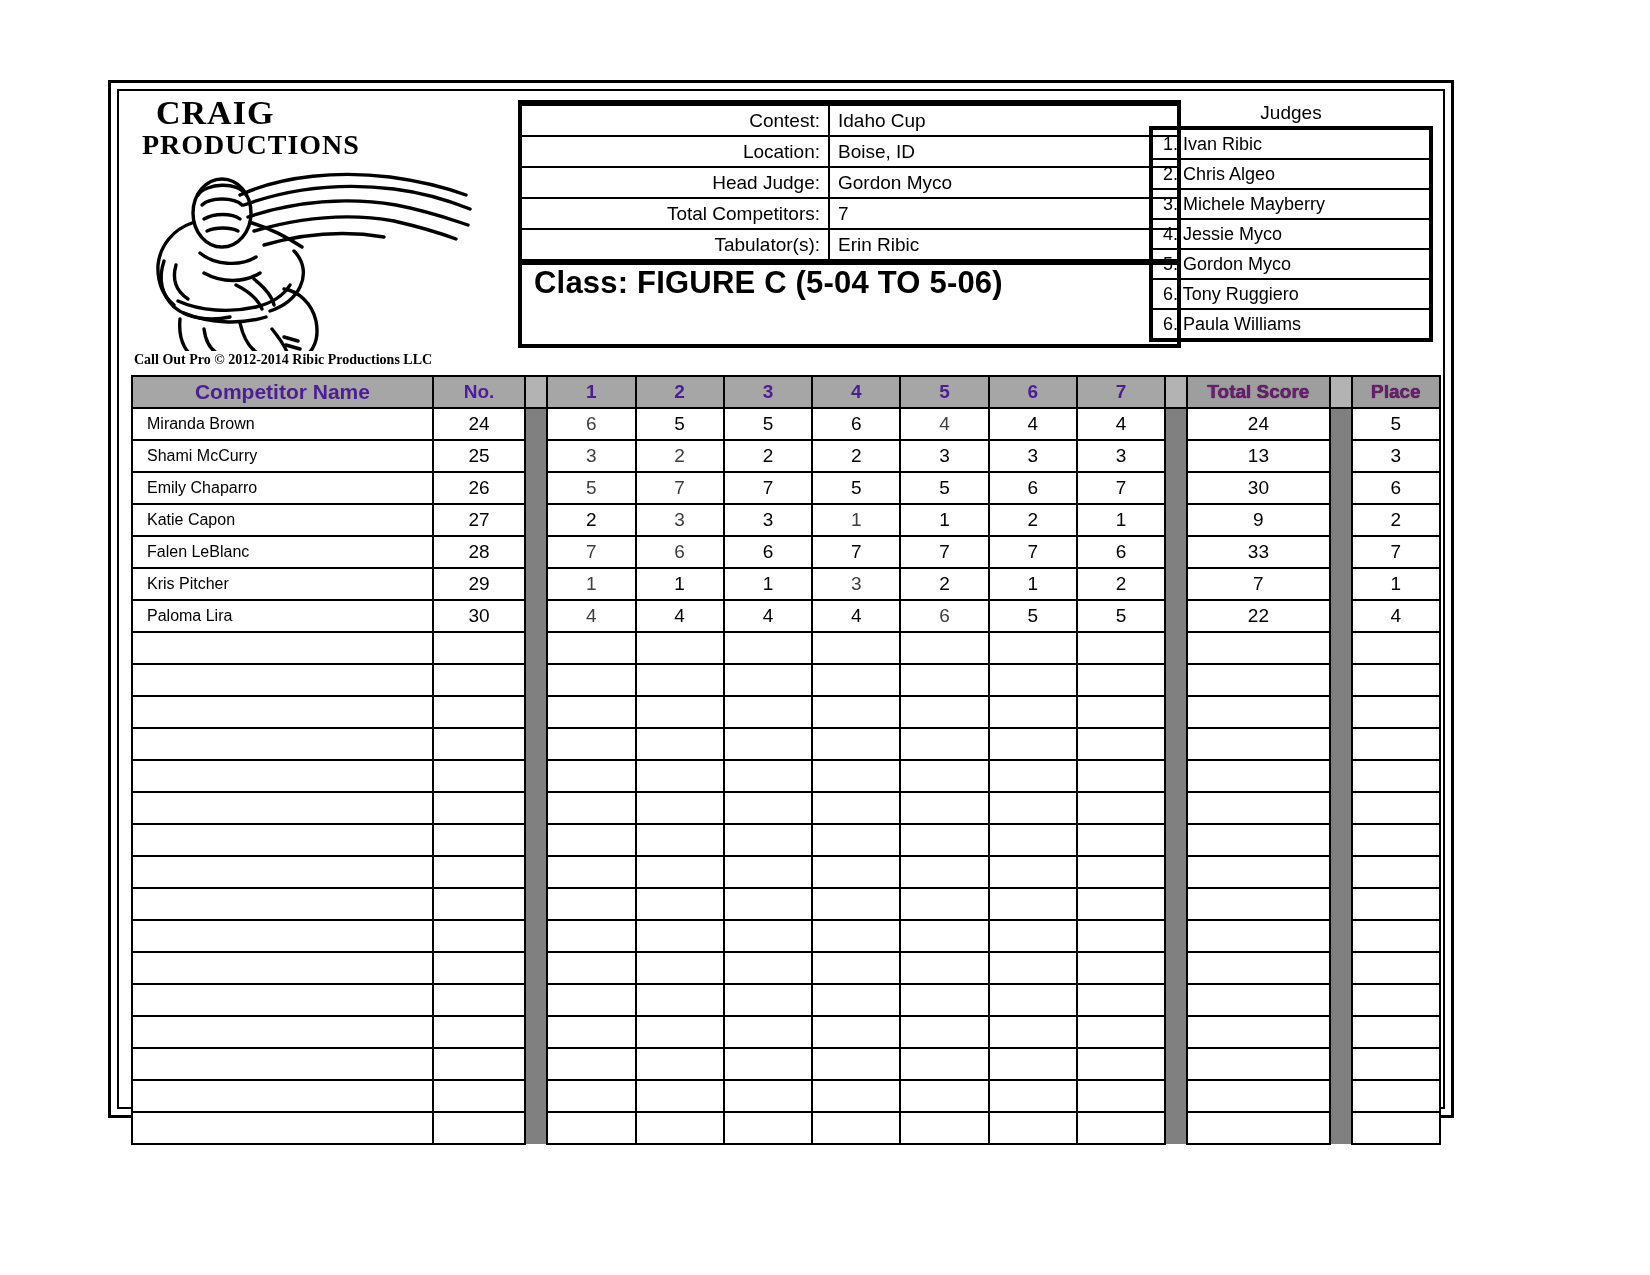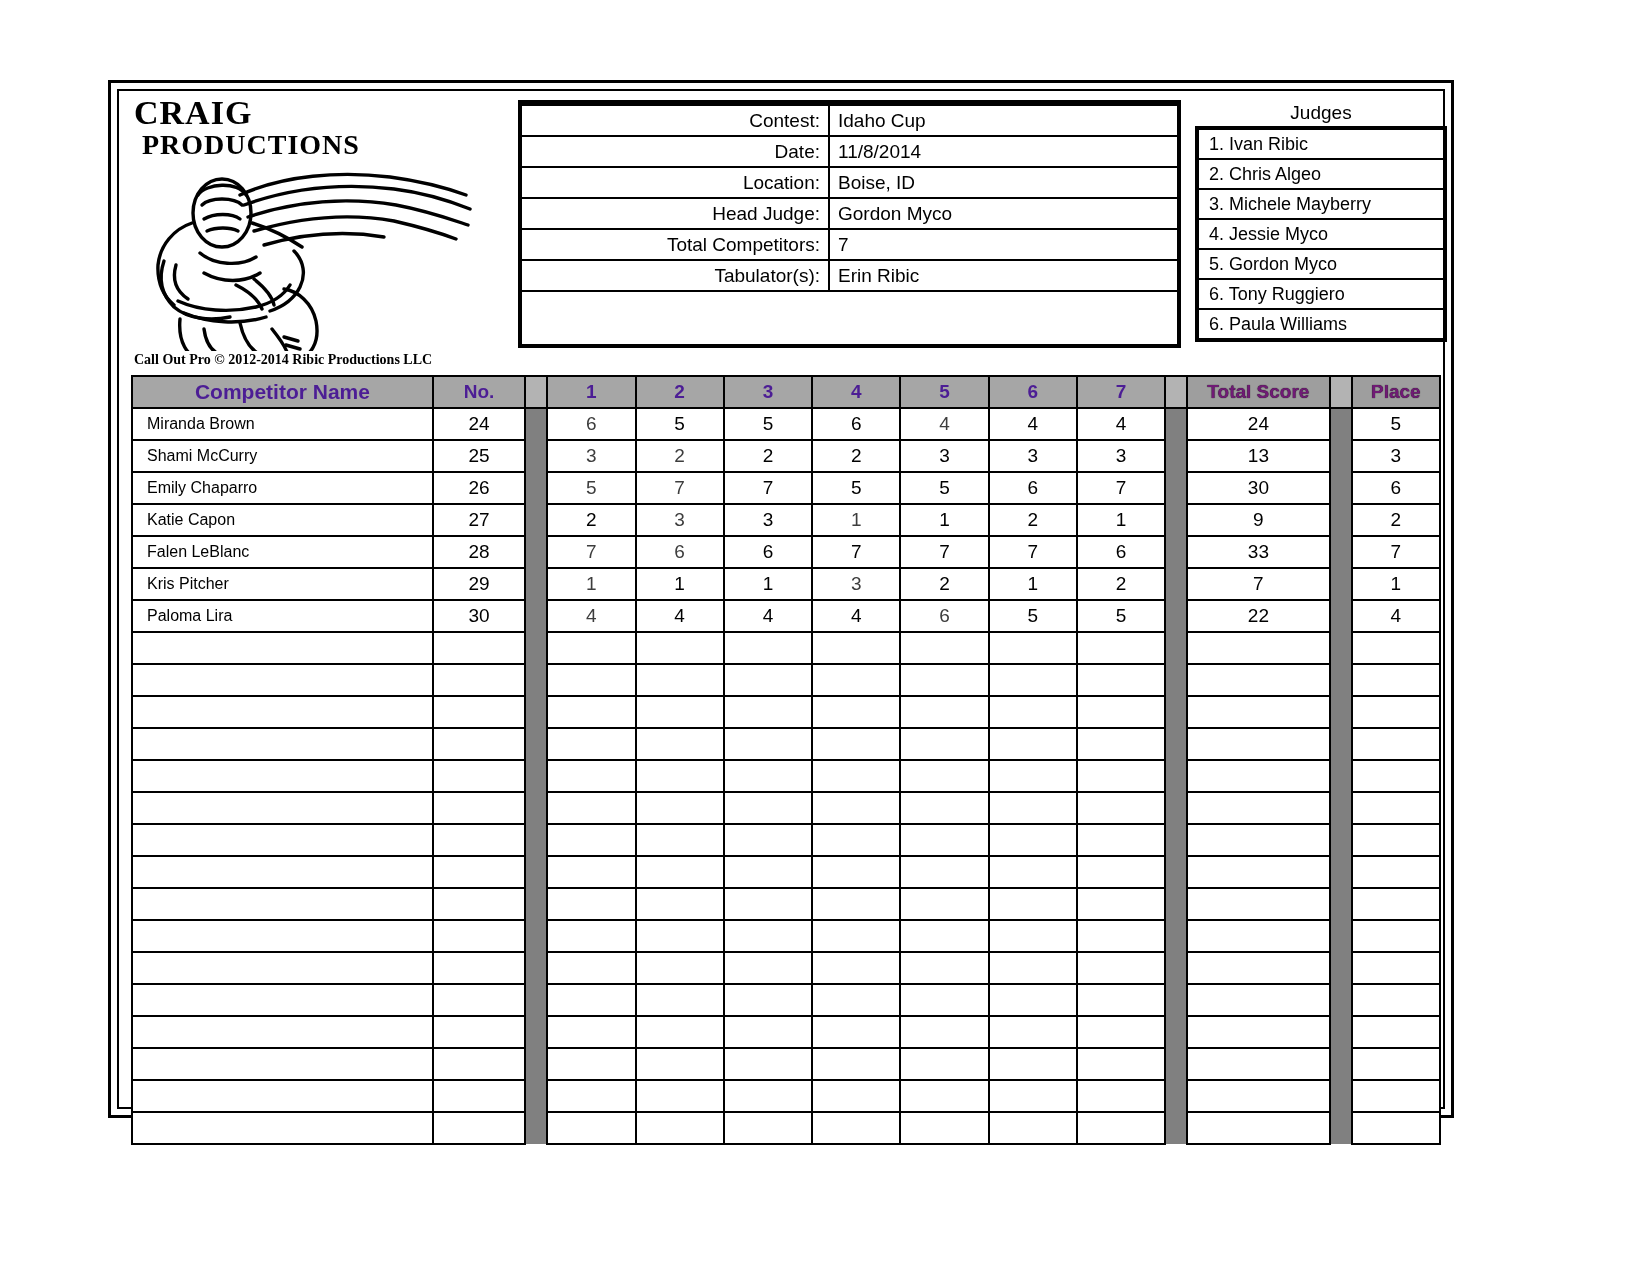--- a/index.html
+++ b/index.html
@@ -10,35 +10,35 @@
   
   .outer-frame{position:absolute;left:108px;top:80px;width:1340px;height:1032px;
     border:3px solid #000;background:#fff;}
   .outer-frame .inner-line{position:absolute;left:6px;top:6px;right:6px;bottom:6px;border:2px solid #000;}
 
   
   .header-zone{position:absolute;left:120px;top:92px;width:1316px;height:275px;}
 
   .logo-box{position:absolute;left:14px;top:4px;width:360px;height:270px;}
   .logo-title{font-family:"Liberation Serif",serif;font-weight:bold;line-height:1.02;}
-  .logo-l1{font-size:34px;letter-spacing:1px;}
+  .logo-l1{font-size:34px;letter-spacing:1px;margin-left:22px;}
   .logo-l2{font-size:28px;letter-spacing:1px;margin-left:8px;}
   .logo-art{margin-top:2px;margin-left:10px;}
 
   
   .contest-box{position:absolute;left:398px;top:8px;width:655px;height:240px;
     border:4px solid #000;background:#fff;}
   .contest-tbl{width:100%;border-collapse:collapse;table-layout:fixed;}
   .contest-tbl td{border:2px solid #000;height:29px;font-size:19px;padding:0 8px;}
   .contest-tbl td.lbl{text-align:right;width:290px;border-left:none;}
   .contest-tbl td.val{text-align:left;border-right:none;}
   .class-text{font-size:31px;font-weight:bold;letter-spacing:.2px;padding-left:12px;}
 
   
-  .judges-box{position:absolute;left:1075px;top:8px;width:252px;height:250px;}
+  .judges-box{position:absolute;left:1029px;top:8px;width:284px;height:250px;}
   .judges-title{text-align:center;font-size:19px;height:26px;line-height:26px;}
   .judges-tbl{width:100%;border-collapse:collapse;border:4px solid #000;table-layout:fixed;}
   .judges-tbl td{border:2px solid #000;border-left:none;border-right:none;height:26px;
     font-size:18px;padding-left:10px;white-space:nowrap;}
 
   .copyright{position:absolute;left:134px;top:352px;font-size:14px;font-weight:bold;
     font-family:"Liberation Serif",serif;}
 
   
   .grid-box{position:absolute;left:131px;top:375px;width:1310px;height:717px;}
@@ -127,41 +127,40 @@
     </div>
 
     <div class="contest-box">
       <table class="contest-tbl">
         <tbody>
             <tr>
               <td class="lbl">Contest:</td>
               <td class="val">Idaho Cup</td>
             </tr>
             <tr>
-              <td class="lbl">Date:</td>
-              <td class="val">11/8/2014</td>
-            </tr>
-            <tr>
               <td class="lbl">Location:</td>
               <td class="val">Boise, ID</td>
             </tr>
             <tr>
               <td class="lbl">Head Judge:</td>
               <td class="val">Gordon Myco</td>
             </tr>
             <tr>
               <td class="lbl">Total Competitors:</td>
               <td class="val">7</td>
             </tr>
             <tr>
               <td class="lbl">Tabulator(s):</td>
               <td class="val">Erin Ribic</td>
             </tr>
           </tbody>
       </table>
+      <div style="border-top:4px solid #000;">
+        <div class="class-text">Class:  FIGURE C (5-04 TO 5-06)</div>
+      </div>
     </div>
 
     <div class="judges-box">
       <div class="judges-title">Judges</div>
       <table class="judges-tbl">
         <tbody>
             <tr>
               <td>1.  Ivan Ribic</td>
             </tr>
             <tr>

